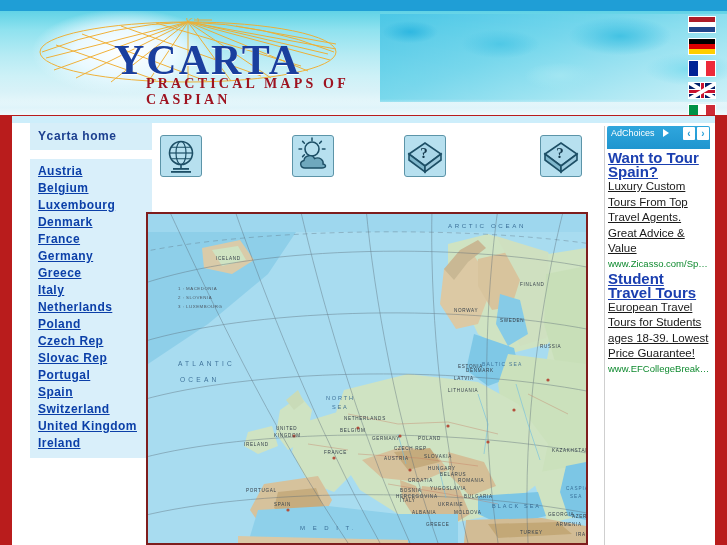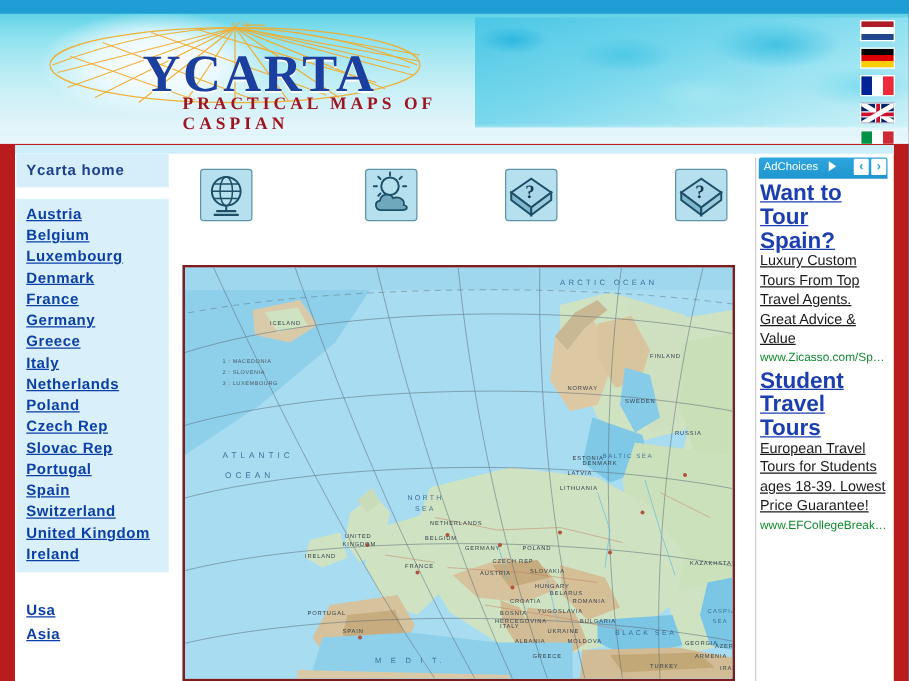--- a/index.html
+++ b/index.html
@@ -83,21 +83,21 @@
   #panel {
     position: absolute; left: 12px; top: 116px; width: 703px; height: 429px;
     background: #ffffff;
   }
   #panel .panel-top {
     position:absolute; left:0; top:0; width:703px; height:7px; background:#cdeefb;
   }
 
   
   #sidebar {
-    position: absolute; left: 1px; top: 7px; width: 122px; height: 422px; background:#ffffff;
+    position: absolute; left: 18px; top: 7px; width: 122px; height: 422px; background:#ffffff;
   }
   .side-home {
     background: #d6eef9; padding: 6px 0 7px 8px;
     font-size: 12px; font-weight: bold; color: #1b3f8f; letter-spacing: .6px;
   }
   .side-gap { height: 9px; background:#ffffff; }
   .side-list { background: #d9effa; padding: 4px 0 6px 8px; }
   .side-list a, .side-extra a {
     display:block; font-size: 12px; font-weight: bold; color:#0b3fa8;
     text-decoration: underline; line-height: 17px; letter-spacing: .45px;
@@ -126,42 +126,42 @@
   }
   #mapbox svg { display:block; }
 
   
   #ads {
     position: absolute; left: 592px; top: 10px; width: 106px; height: 419px;
     background: #ffffff; border-left: 1px solid #cfcfcf;
     padding-left: 2px;
   }
   .adchoices {
-    position: relative; height: 17px; background: linear-gradient(180deg,#2fa6dd,#1f95cf);
+    position: relative; height: 23px; background: linear-gradient(180deg,#2fa6dd,#1f95cf);
     border-radius: 2px 2px 0 0;
     text-decoration: underline;
   }
   .adchoices .label {
     position:absolute; left:4px; top:2px; font-size:9px; color:#ffffff; font-weight:normal;
   }
   .adchoices .tri {
     position:absolute; left:56px; top:3px; width:0; height:0;
     border-left: 6px solid #ffffff; border-top: 4px solid transparent; border-bottom: 4px solid transparent;
   }
   .adnav { position:absolute; right:1px; top:1px; display:flex; gap:2px; }
   .adnav span {
     display:inline-block; width:12px; height:13px; background:#ffffff; color:#1f95cf;
     font-size:10px; line-height:13px; text-align:center; font-weight:bold; border-radius:1px;
   }
   .adnav span.active { background:#ffffff; color:#2aa2da; }
   .adbody { padding: 2px 1px 0 1px; }
   .ad { margin-bottom: 2px; }
   .ad .adtitle {
-    font-size: 18px; font-weight: bold; color:#1b3fb0; 
-    line-height: 19px; display:block;
+    font-size: 15px; font-weight: bold; color:#1b3fb0; 
+    line-height: 14px; display:block;
   }
   .ad .addesc { font-size: 11.5px; color:#1a1a1a; line-height: 15.5px; text-decoration: underline; }
   .ad .adurl { font-size: 9.5px; color:#0f8a2f; line-height: 13px; white-space: nowrap; overflow:hidden; }
 </style>
 </head>
 <body>
 
 <div id="page">
 
   <div id="banner">
@@ -218,24 +218,20 @@
         <a href="#">Italy</a>
         <a href="#">Netherlands</a>
         <a href="#">Poland</a>
         <a href="#">Czech Rep</a>
         <a href="#">Slovac Rep</a>
         <a href="#">Portugal</a>
         <a href="#">Spain</a>
         <a href="#">Switzerland</a>
         <a href="#">United Kingdom</a>
         <a href="#">Ireland</a>
-      </div>
-      <div class="side-extra">
-        <a href="#">Usa</a>
-        <a href="#">Asia</a>
       </div>
     </div>
 
     <div id="main">
 
       <div id="iconrow">
         <div class="icobtn i1">
           <svg width="40" height="40" viewBox="0 0 40 40">
             <circle cx="20" cy="17" r="11.5" fill="none" stroke="#1d4f66" stroke-width="1.6"></circle>
             <ellipse cx="20" cy="17" rx="5" ry="11.5" fill="none" stroke="#1d4f66" stroke-width="1.2"></ellipse>

